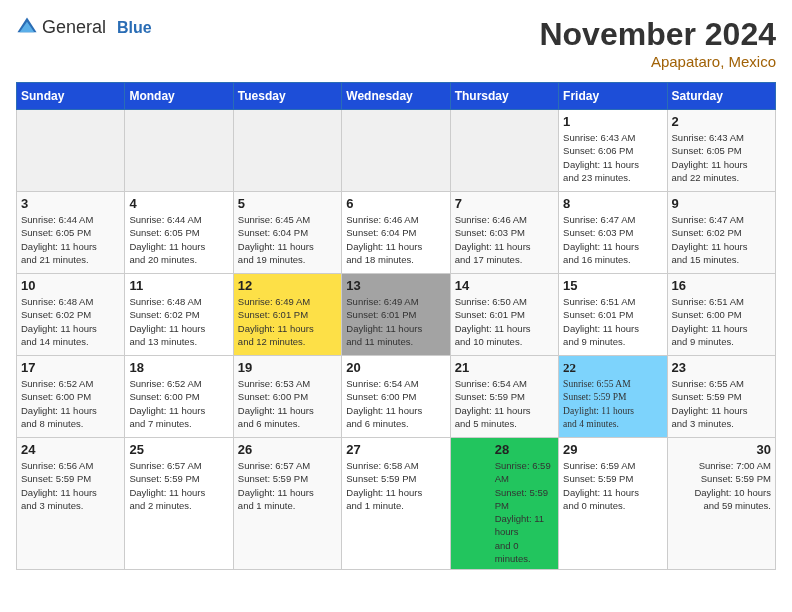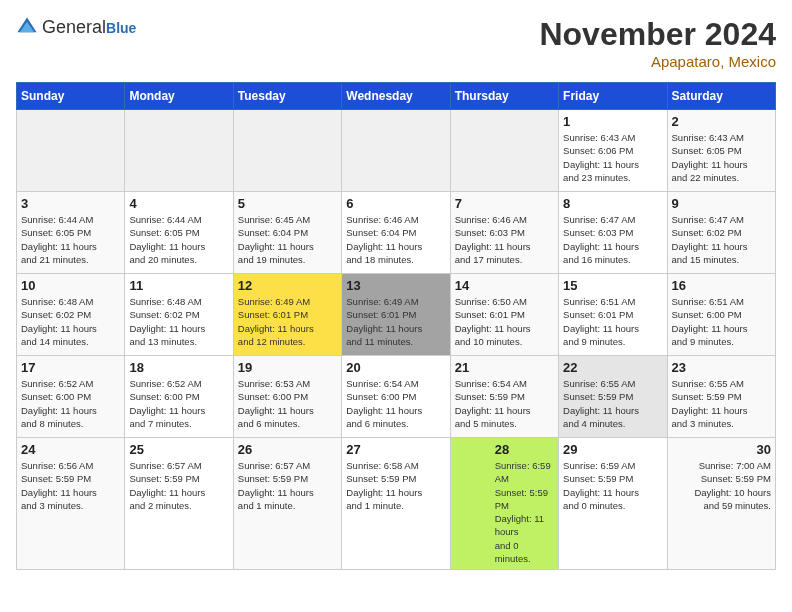--- a/index.html
+++ b/index.html
@@ -85,21 +85,21 @@
 </head>
 <body>
 
 <div class="header">
   <div class="logo">
     <svg class="logo-icon" viewBox="0 0 30 30" xmlns="http://www.w3.org/2000/svg">
       <polygon points="15,2 28,22 2,22" fill="#2a6db5"></polygon>
       <polygon points="15,8 25,22 5,22" fill="#5aaee8"></polygon>
     </svg>
     <div>
-      <span style="font-size:18px;font-weight:normal;color:#333;">General</span><span style="font-size:14px;font-weight:bold;color:#2a6db5;">Blue</span>
+      <span style="font-size:18px;font-weight:normal;color:#333;">General</span><span style="font-size:16px;font-weight:bold;color:#2a6db5;margin-left:11px;">Blue</span>
     </div>
   </div>
   <div class="title-area">
     <div class="month-title">November 2024</div>
     <div class="location">Apapataro, Mexico</div>
   </div>
 </div>
 
 <table>
   <thead>
@@ -266,21 +266,21 @@
 Daylight: 11 hours
 and 6 minutes.</div>
         </td>
         <td style="background: rgb(249, 249, 249);">
           <span class="day-number">21</span>
           <div class="day-info" style="white-space: pre-line;">Sunrise: 6:54 AM
 Sunset: 5:59 PM
 Daylight: 11 hours
 and 5 minutes.</div>
         </td>
-        <td style="background: #e5e5e5;">
+        <td style="background: #7dd3fc; font-family: Liberation Serif, serif;">
           <span class="day-number">22</span>
           <div class="day-info" style="white-space: pre-line;">Sunrise: 6:55 AM
 Sunset: 5:59 PM
 Daylight: 11 hours
 and 4 minutes.</div>
         </td>
         <td style="background: rgb(249, 249, 249);">
           <span class="day-number">23</span>
           <div class="day-info" style="white-space: pre-line;">Sunrise: 6:55 AM
 Sunset: 5:59 PM
@@ -310,21 +310,21 @@
 Daylight: 11 hours
 and 1 minute.</div>
         </td>
         <td style="background: rgb(255, 255, 255);">
           <span class="day-number">27</span>
           <div class="day-info" style="white-space: pre-line;">Sunrise: 6:58 AM
 Sunset: 5:59 PM
 Daylight: 11 hours
 and 1 minute.</div>
         </td>
-        <td style="background: #bef264; padding-left: 44px;">
+        <td style="background: #22c55e; padding-left: 44px;">
           <span class="day-number">28</span>
           <div class="day-info" style="white-space: pre-line;">Sunrise: 6:59 AM
 Sunset: 5:59 PM
 Daylight: 11 hours
 and 0 minutes.</div>
         </td>
         <td style="background: rgb(255, 255, 255);">
           <span class="day-number">29</span>
           <div class="day-info" style="white-space: pre-line;">Sunrise: 6:59 AM
 Sunset: 5:59 PM

